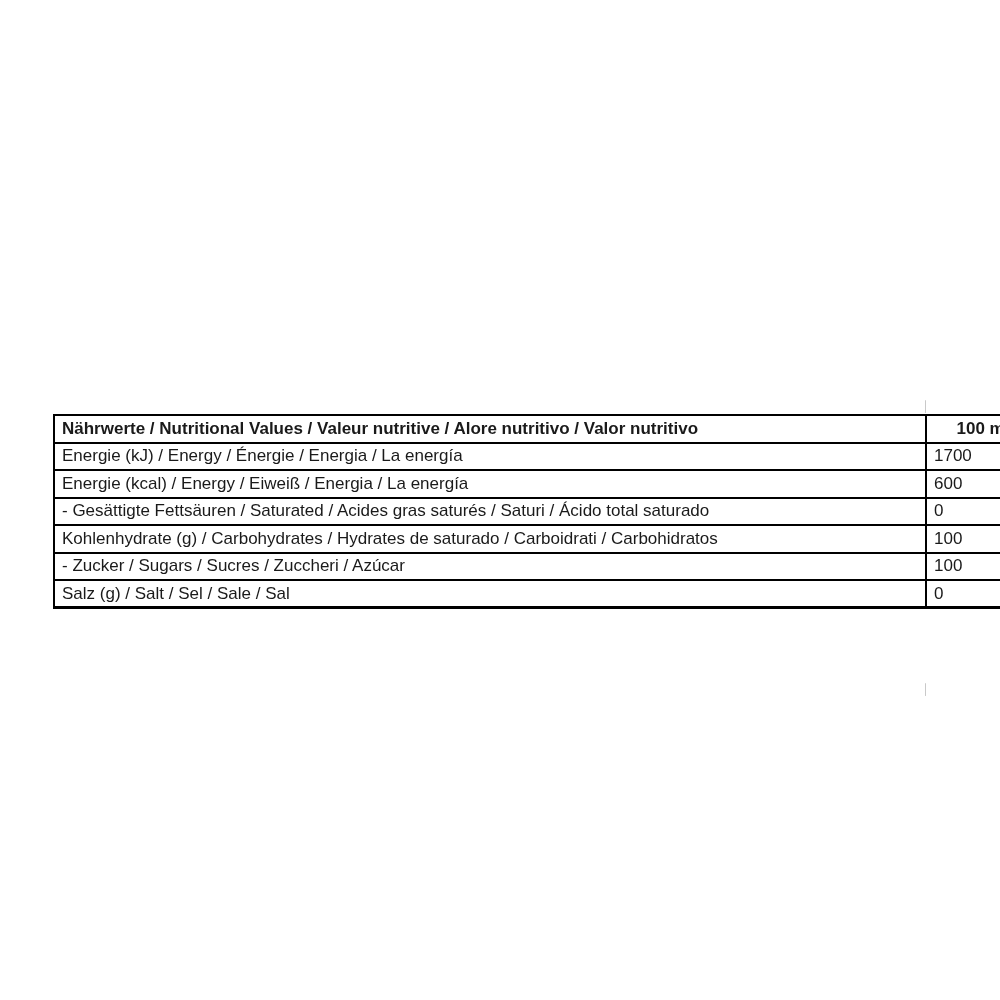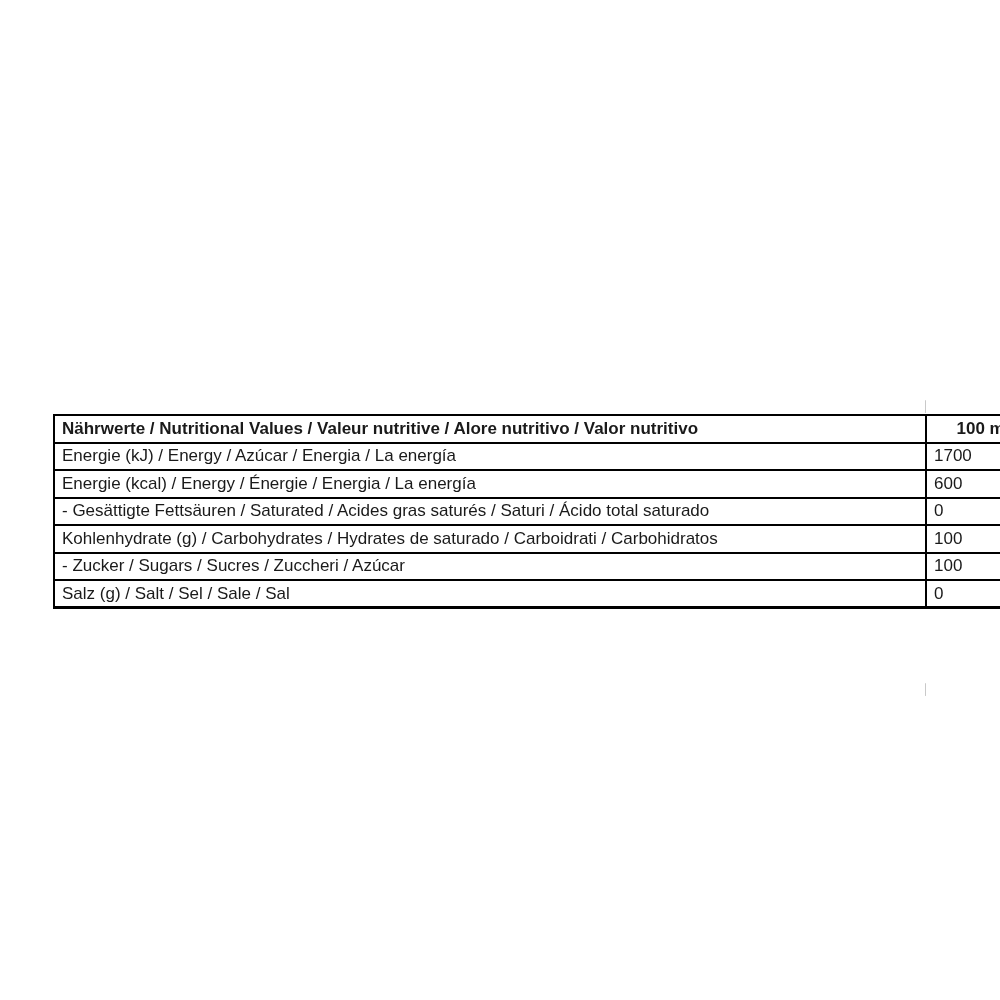--- a/index.html
+++ b/index.html
@@ -79,25 +79,25 @@
       <col class="value-col">
     </colgroup>
     <thead>
       <tr>
         <th class="label">Nährwerte / Nutritional Values / Valeur nutritive / Alore nutritivo / Valor nutritivo</th>
         <th class="value">100 ml / g</th>
       </tr>
     </thead>
     <tbody id="rows-body">
         <tr>
-          <td class="label">Energie (kJ) / Energy / Azúcar / Energia / La energía</td>
+          <td class="label">Energie (kJ) / Energy / Énergie / Energia / La energía</td>
           <td class="value">1700</td>
         </tr>
         <tr>
-          <td class="label">Energie (kcal) / Energy / Énergie / Energia / La energía</td>
+          <td class="label">Energie (kcal) / Energy / Eiweiß / Energia / La energía</td>
           <td class="value">600</td>
         </tr>
         <tr>
           <td class="label">- Gesättigte Fettsäuren / Saturated / Acides gras saturés / Saturi / Ácido total saturado</td>
           <td class="value">0</td>
         </tr>
         <tr>
           <td class="label">Kohlenhydrate (g) / Carbohydrates / Hydrates de saturado / Carboidrati / Carbohidratos</td>
           <td class="value">100</td>
         </tr>

